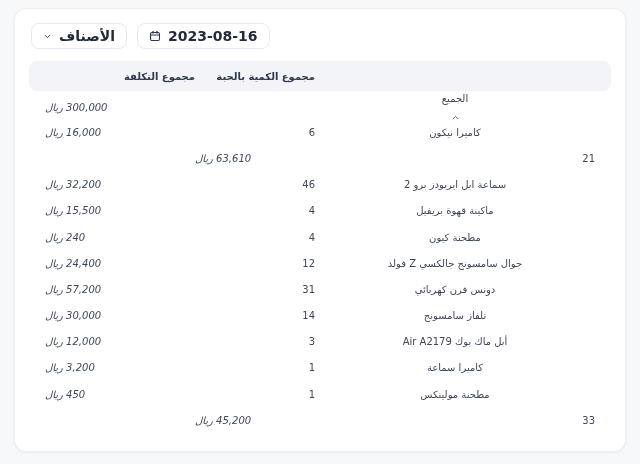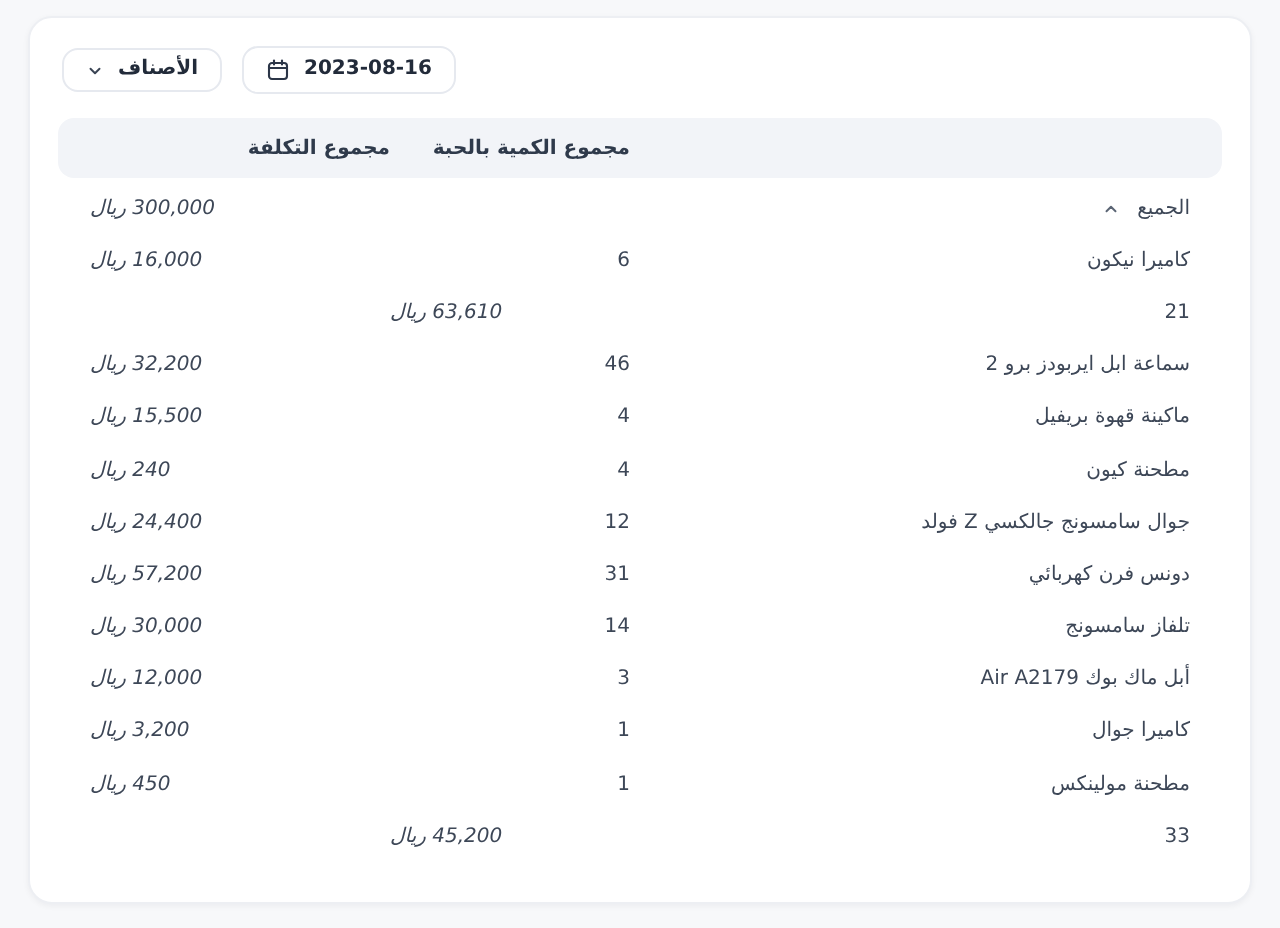--- a/index.html
+++ b/index.html
@@ -17,41 +17,41 @@
     border-radius:12px;
     box-shadow:0 1px 3px rgba(16,24,40,.05);
     padding:12px 14px 8px 14px;
     display:flex; flex-direction:column;
   }
   .toolbar { display:flex; align-items:center; gap:10px; margin:2px 2px 12px 2px; }
   .chip {
     display:inline-flex; align-items:center; gap:7px;
     border:1px solid #e6e9ef; border-radius:8px;
     background:#ffffff; padding:5px 11px;
-    font-size:10px; font-weight:700; color:#222b3a;
+    font-size:14px; font-weight:700; color:#222b3a;
     cursor:pointer; line-height:1;
   }
   .chip svg { display:block; }
   .thead {
     background:#f2f4f8; border-radius:8px; height:30px;
     display:grid; direction:rtl;
     grid-template-columns:280px 120px 1fr;
     align-items:center; padding:0 16px;
     font-size:10px; font-weight:700; color:#2f3a4b;
     flex:0 0 auto; margin-bottom:2px;
   }
   .rows { flex:1 1 auto; overflow:hidden; }
   .row {
     height:26.2px;
     display:grid; direction:rtl;
     grid-template-columns:280px 120px 1fr;
     align-items:center; padding:0 16px;
     font-size:10px; color:#3d4757;
   }
-  .cell-name { text-align:right; display:flex; direction:rtl; align-items:center; gap:9px; justify-content:flex-start; white-space:nowrap; }
+  .cell-name { text-align:right; display:flex; direction:rtl; align-items:center; gap:9px; justify-content:flex-start; white-space:nowrap;flex-direction:column; }
   .cell-qty  { text-align:right; }
   .cell-cost { text-align:left; direction:rtl; white-space:nowrap;font-style:italic; }
   .th-qty { text-align:right; }
   .th-cost { text-align:right; }
   .collapse-btn { display:inline-flex; align-items:center; cursor:pointer; color:#5b6574; }
 </style>
 </head>
 <body>
 
 <div class="card">
@@ -170,21 +170,21 @@
     <div class="cell-name">
       <span>أبل ماك بوك Air A2179</span>
 
     </div>
     <div class="cell-qty">3</div>
     <div class="cell-cost">12,000 ريال</div>
   </div>
 
   <div class="row">
     <div class="cell-name">
-      <span>كاميرا جوال</span>
+      <span>كاميرا سماعة</span>
 
     </div>
     <div class="cell-qty">1</div>
     <div class="cell-cost">3,200 ريال</div>
   </div>
 
   <div class="row">
     <div class="cell-name">
       <span>مطحنة مولينكس</span>
 

